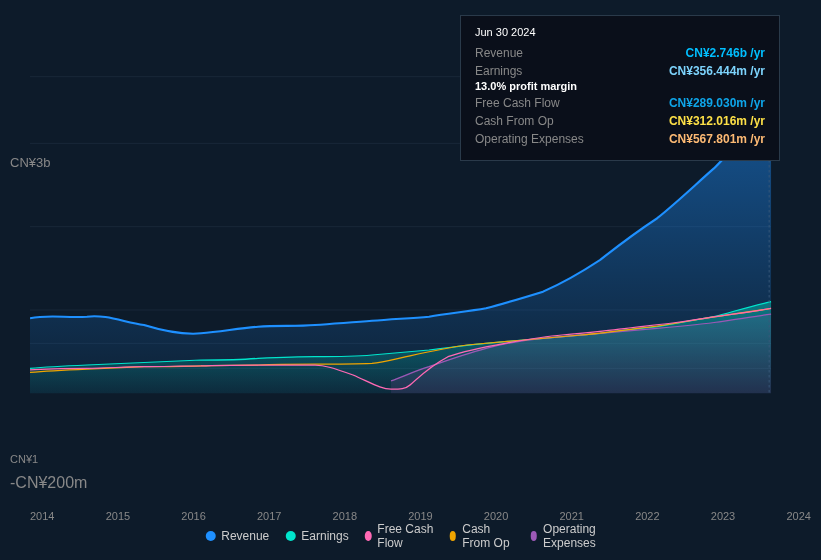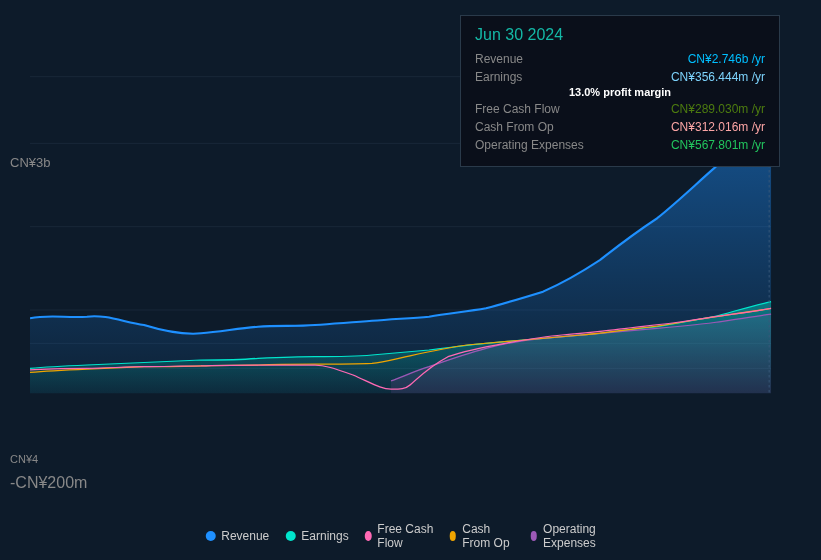--- a/index.html
+++ b/index.html
@@ -26,62 +26,62 @@
       top: 15px;
       left: 460px;
       background: #0a0f1a;
       border: 1px solid #2a3a4a;
       padding: 10px 14px;
       min-width: 320px;
       z-index: 10;
     }
 
     .tooltip-date {
-      color: #14b8a6;
-      font-size: 16px;
+      color: #ffffff;
+      font-size: 11px;
       margin-bottom: 8px;
     }
 
     .tooltip-row {
       display: flex;
       justify-content: space-between;
       align-items: center;
       margin-bottom: 4px;
       font-size: 12px;
     }
 
     .tooltip-label {
       color: #888;
       min-width: 120px;
     }
 
     .tooltip-value {
       color: #00bfff;
-      font-weight: normal;
+      font-weight: bold;
     }
 
     .tooltip-value.earnings {
       color: #7dd3fc;
     }
 
     .tooltip-value.fcf {
-      color: #4d7c0f;
+      color: #0ea5e9;
     }
 
     .tooltip-value.cashop {
-      color: #fca5a5;
+      color: #fde047;
     }
 
     .tooltip-value.opex {
-      color: #22c55e;
+      color: #fdba74;
     }
 
     .profit-margin-row {
       display: flex;
-      justify-content: center;
+      justify-content: flex-start;
       margin-bottom: 4px;
       margin-top: -2px;
     }
 
     .profit-margin-text {
       color: #aaa;
       font-size: 11px;
     }
 
     .profit-margin-text span {
@@ -191,21 +191,21 @@
       <span class="tooltip-label">Cash From Op</span>
       <span class="tooltip-value cashop">CN¥312.016m /yr</span>
     </div>
     <div class="tooltip-row">
       <span class="tooltip-label">Operating Expenses</span>
       <span class="tooltip-value opex">CN¥567.801m /yr</span>
     </div>
   </div>
 
   <div class="y-axis-top">CN¥3b</div>
-  <div class="y-axis-zero">CN¥4</div>
+  <div class="y-axis-zero">CN¥1</div>
   <div class="y-axis-neg">-CN¥200m</div>
 
   <svg class="chart-svg" viewBox="0 0 821 480" preserveAspectRatio="none" style="position:absolute;top:60px;left:30px;width:780px;height:400px;">
     <defs>
       <linearGradient id="revGrad" x1="0" y1="0" x2="0" y2="1">
         <stop offset="0%" stop-color="#1e90ff" stop-opacity="0.5"></stop>
         <stop offset="100%" stop-color="#1e90ff" stop-opacity="0.05"></stop>
       </linearGradient>
       <linearGradient id="earningsGrad" x1="0" y1="0" x2="0" y2="1">
         <stop offset="0%" stop-color="#00e5cc" stop-opacity="0.4"></stop>
@@ -235,20 +235,33 @@
               L780,400 L380,400 Z" fill="#9b59b6" fill-opacity="0.15" stroke="none"></path>
 
     <path d="M0,375 C20,373 40,372 60,371 C80,370 100,369 120,368 C140,368 160,368 180,367 C200,366 220,366 240,366 C260,365 280,365 300,365 C320,365 340,365 360,364 C370,363 380,360 400,355 C420,350 440,345 460,342 C480,340 500,338 520,336 C540,334 560,332 580,330 C600,328 620,325 640,322 C660,320 680,316 700,312 C720,308 760,302 780,298" fill="none" stroke="#f0a500" stroke-width="1.5"></path>
 
     <path d="M0,372 C20,370 40,370 60,370 C80,370 100,368 120,368 C140,368 160,367 180,367 C200,366 220,366 240,366 C260,366 280,366 300,366 C310,366 320,370 340,378 C360,388 370,395 380,395 C390,395 395,395 400,390 C410,380 420,368 440,356 C460,348 480,344 500,340 C520,336 540,332 560,330 C580,328 600,326 620,323 C640,320 660,318 680,315 C700,312 720,308 740,305 C760,302 780,298 780,298" fill="none" stroke="#ff69b4" stroke-width="1.5"></path>
 
     <line x1="778" y1="0" x2="778" y2="400" stroke="#3a5a7a" stroke-width="1" stroke-dasharray="3,3"></line>
 
   </svg>
 
+  <div class="x-axis">
+    <span class="x-axis-label">2014</span>
+    <span class="x-axis-label">2015</span>
+    <span class="x-axis-label">2016</span>
+    <span class="x-axis-label">2017</span>
+    <span class="x-axis-label">2018</span>
+    <span class="x-axis-label">2019</span>
+    <span class="x-axis-label">2020</span>
+    <span class="x-axis-label">2021</span>
+    <span class="x-axis-label">2022</span>
+    <span class="x-axis-label">2023</span>
+    <span class="x-axis-label">2024</span>
+  </div>
 
   <div class="legend">
     <div class="legend-item">
       <div class="legend-dot" style="background:#1e90ff;"></div>
       <span>Revenue</span>
     </div>
     <div class="legend-item">
       <div class="legend-dot" style="background:#00e5cc;"></div>
       <span>Earnings</span>
     </div>

